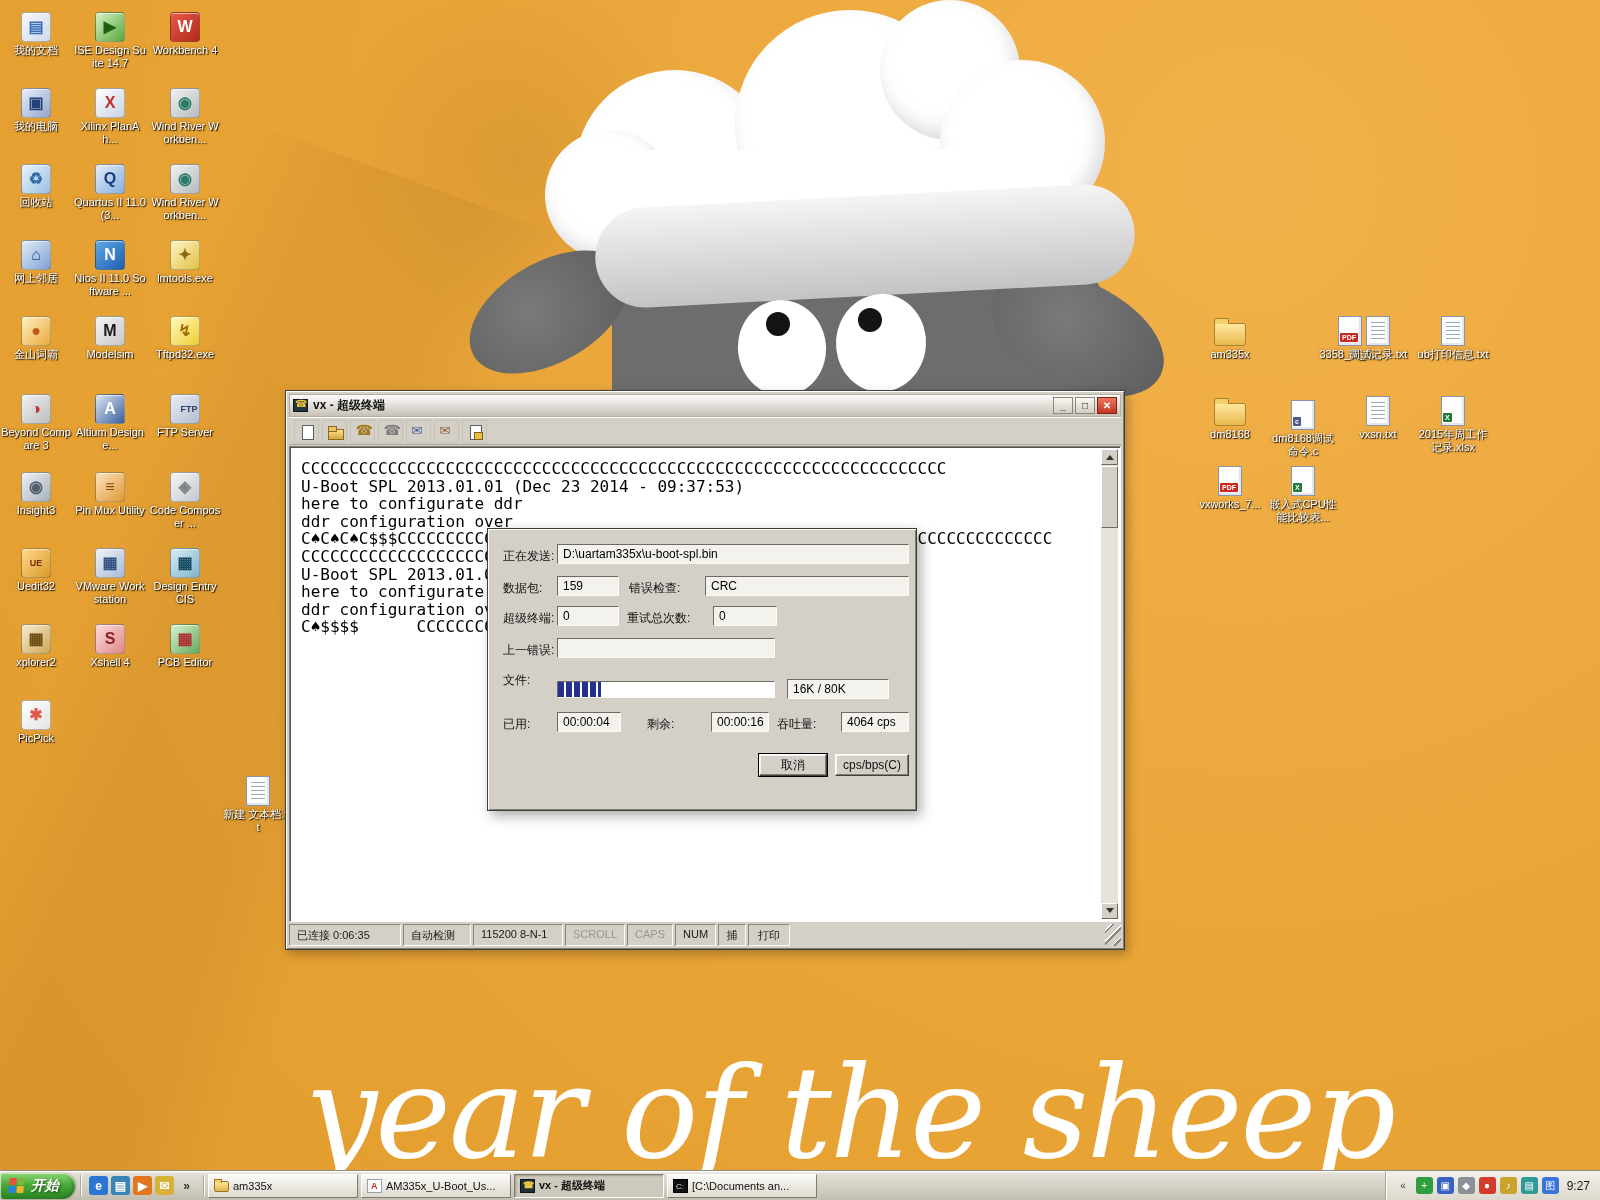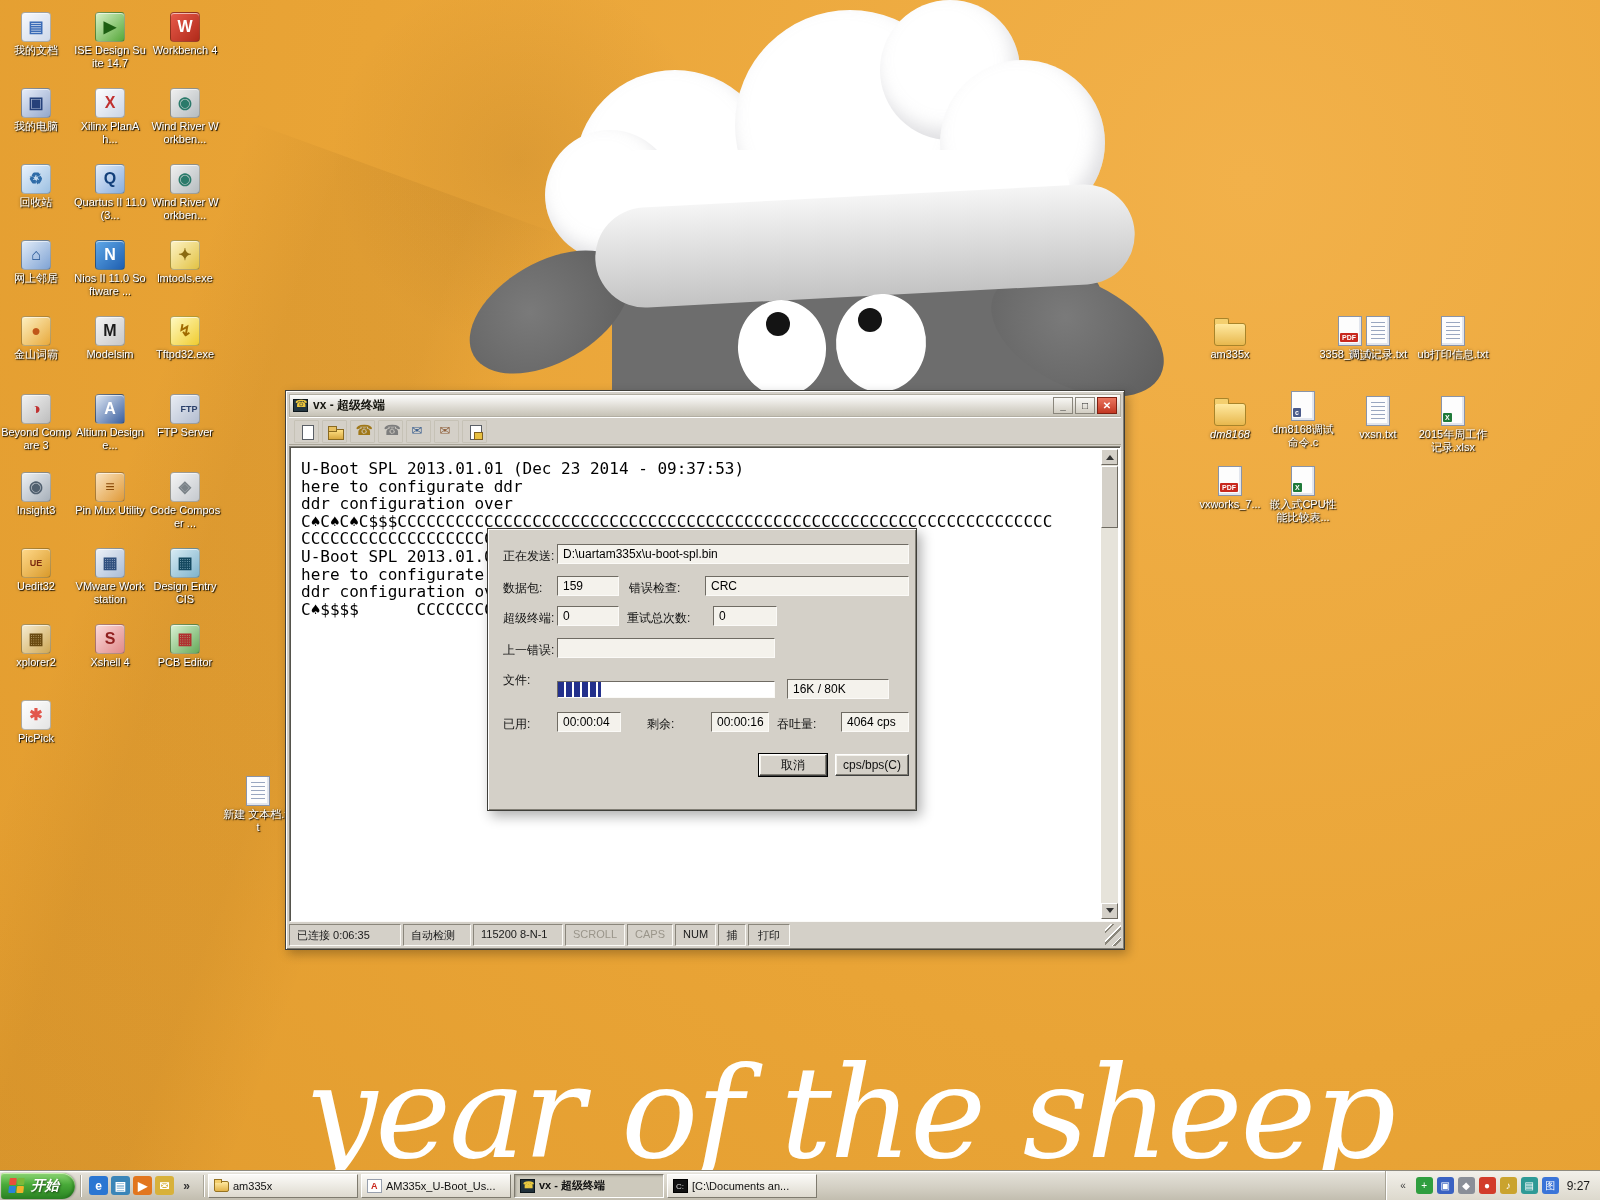--- a/index.html
+++ b/index.html
@@ -453,27 +453,27 @@
         <div class="lbl">调试记录.txt</div>
       </div>
       <div class="dicon" style="left: 1417px; top: 312px;">
         <div class="art">
           <div class="file-ic">
             <span class="tlines"></span>
           </div>
         </div>
         <div class="lbl">ub打印信息.txt</div>
       </div>
-      <div class="dicon" style="left: 1194px; top: 392px; font-style: italic;">
+      <div class="dicon" style="left: 1194px; top: 392px;">
         <div class="art">
           <div class="folder-ic"></div>
         </div>
         <div class="lbl">dm8168</div>
       </div>
-      <div class="dicon" style="left: 1267px; top: 387px;">
+      <div class="dicon" style="left: 1267px; top: 396px;">
         <div class="art">
           <div class="file-ic">
             <span class="badge b-code">c</span>
           </div>
         </div>
         <div class="lbl">dm8168调试命令.c</div>
       </div>
       <div class="dicon" style="left: 1342px; top: 392px;">
         <div class="art">
           <div class="file-ic">
@@ -536,20 +536,21 @@
         </button>
         <button class="tool-btn">
           <div class="ti ti-receive"></div>
         </button>
         <button class="tool-btn">
           <div class="ti ti-properties"></div>
         </button>
       </div>
     <div class="client">
       <div class="term">
+          <div class="tline">CCCCCCCCCCCCCCCCCCCCCCCCCCCCCCCCCCCCCCCCCCCCCCCCCCCCCCCCCCCCCCCCCCC</div>
           <div class="tline">U-Boot SPL 2013.01.01 (Dec 23 2014 - 09:37:53)</div>
           <div class="tline">here to configurate ddr</div>
           <div class="tline">ddr configuration over</div>
           <div class="tline">C♠C♠C♠C$$$CCCCCCCCCCCCCCCCCCCCCCCCCCCCCCCCCCCCCCCCCCCCCCCCCCCCCCCCCCCCCCCCCCCC</div>
           <div class="tline">CCCCCCCCCCCCCCCCCCCCCCCCCCCCCCCCCCCCCCCCCCCCCCCCCCCCCCCCCCCC</div>
           <div class="tline">U-Boot SPL 2013.01.01 (Dec 23 2014 - 09:37:53)</div>
           <div class="tline">here to configurate ddr</div>
           <div class="tline">ddr configuration over</div>
           <div class="tline">C♠$$$$      CCCCCCCCCCCCCCCCCCCC</div>
         </div>

